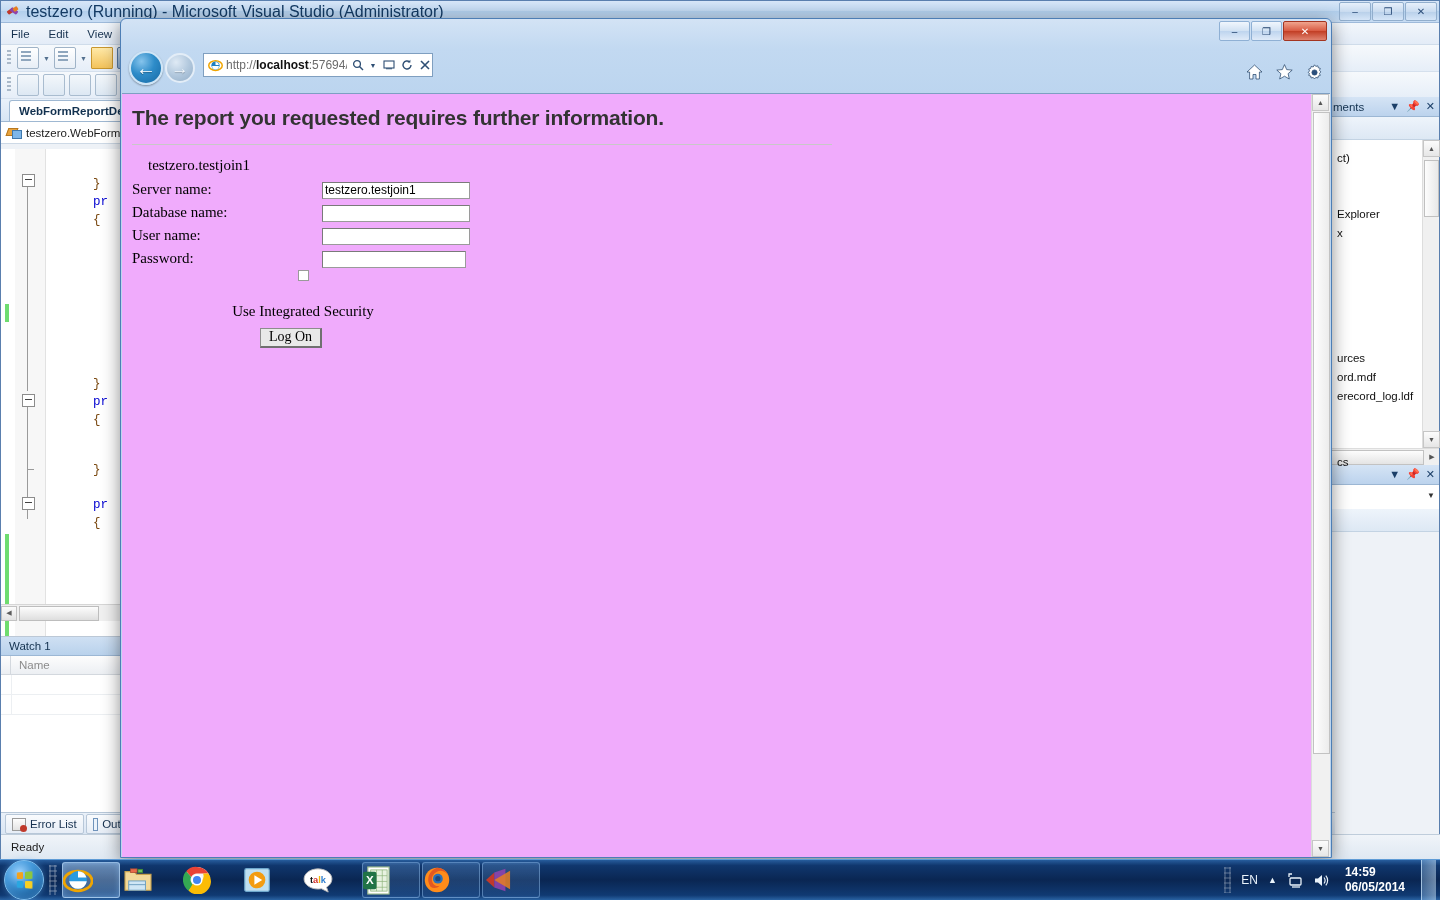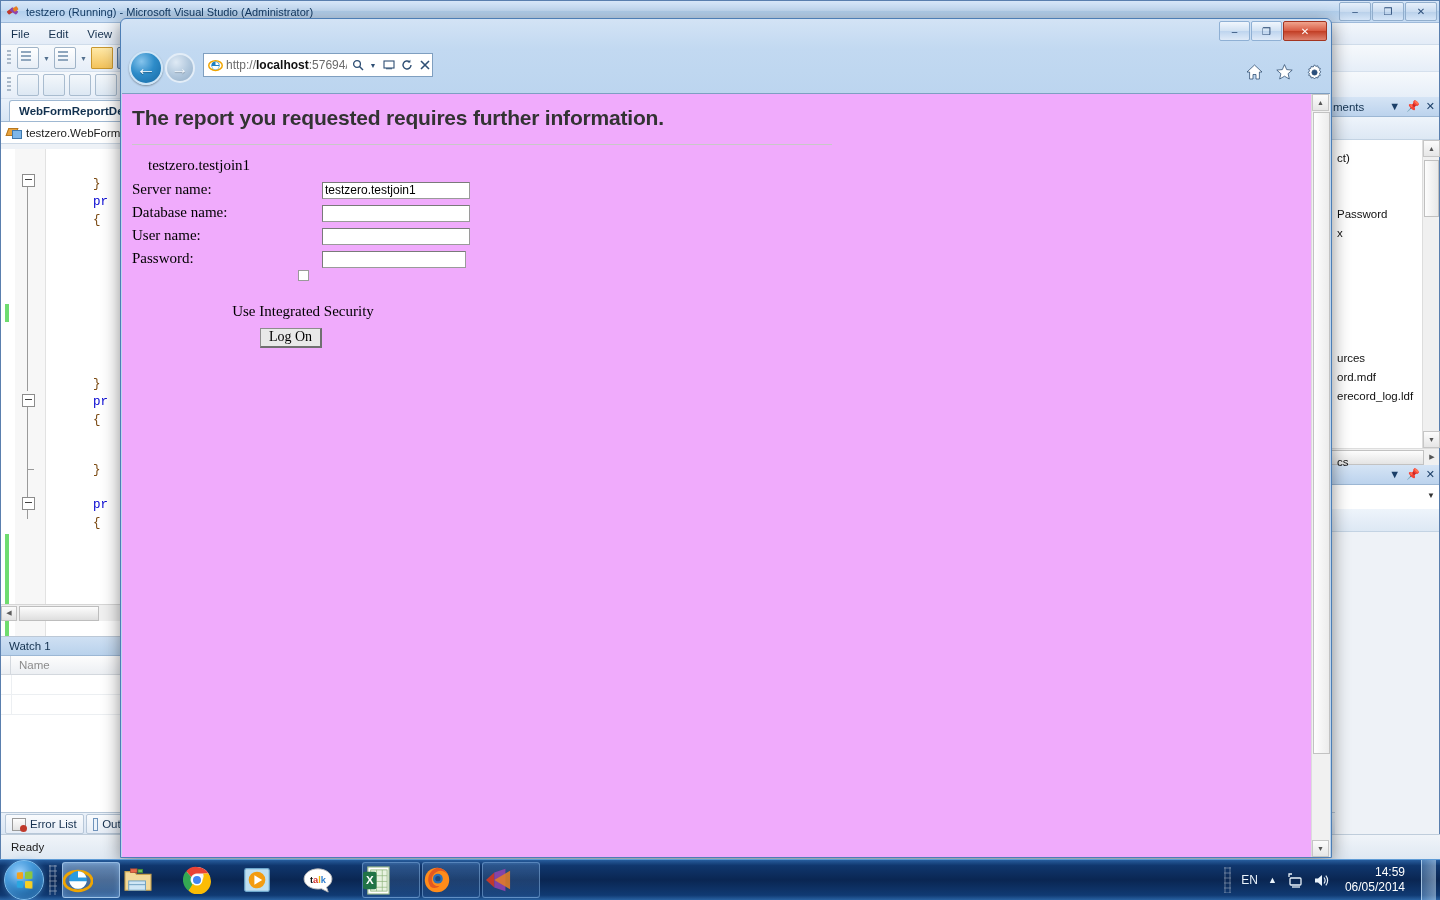--- a/index.html
+++ b/index.html
@@ -33,21 +33,21 @@
   }
   #vs-titlebar {
     height: 21px;
     background: linear-gradient(to bottom, #d7e6f8 0%, #c3daf2 45%, #b2cfec 50%, #c8ddf4 100%);
     border-bottom: 1px solid #9ebada;
     display: flex; align-items: center;
     padding-left: 6px;
     position: relative;
   }
   #vs-title-text {
-    font-size: 11px; color: #133a63; margin-left: 5px; white-space: nowrap;
+    font-size: 16px; color: #133a63; margin-left: 5px; white-space: nowrap;
   }
   .vs-logo {
     width: 14px; height: 13px; position: relative; flex: none;
   }
   .vs-logo span{position:absolute;}
   .vs-logo .a{width:8px;height:4px;background:#c0392b;transform:rotate(-35deg);left:0;top:4px;border-radius:1px;}
   .vs-logo .b{width:8px;height:4px;background:#8e44ad;transform:rotate(35deg);left:3px;top:4px;border-radius:1px;}
   .vs-logo .c{width:5px;height:4px;background:#e67e22;transform:rotate(-35deg);left:6px;top:2px;border-radius:1px;}
 
   #vs-winbtns { position: absolute; right: 2px; top: 1px; display: flex; gap: 1px; }
@@ -347,21 +347,21 @@
   #tray{
     margin-left:auto;display:flex;align-items:center;height:100%;gap:10px;padding-right:4px;
   }
   #tray-grip{
     width:7px;height:26px;
     background:repeating-linear-gradient(to bottom, rgba(255,255,255,.35) 0 2px, transparent 2px 5px),
                repeating-linear-gradient(to right, rgba(255,255,255,.35) 0 2px, transparent 2px 5px);
     background-size:3px 5px,5px 3px;opacity:.5;
   }
   .tray-item{color:#eaf3fb;font-size:12px;display:flex;align-items:center;justify-content:center;}
-  #clock{color:#fff;font-size:12px;line-height:15px;text-align:right;padding:0 6px;}
+  #clock{color:#fff;font-size:12px;line-height:15px;text-align:left;padding:0 6px;font-weight:bold;}
   #show-desktop{width:14px;height:40px;background:linear-gradient(to right, rgba(160,205,245,.35), rgba(210,235,255,.5));border-left:1px solid rgba(200,230,255,.6);}
 </style>
 </head>
 <body>
 
 <div id="desktop"></div>
 
 <div id="vs-window">
 
   <div id="vs-titlebar">
@@ -485,21 +485,21 @@
     <div style="height:368px;display:flex;flex-direction:column;">
       <div class="panel-hdr">
         <span class="ptitle">ments</span>
         <span class="phb">▼</span>
         <span class="phb">📌</span>
         <span class="phb">✕</span>
       </div>
       <div class="panel-toolbar"></div>
       <div class="panel-body" style="flex:1;position:relative;">
         <div class="tree-row" style="position:absolute;top:8px;left:2px;">ct)</div>
-        <div class="tree-row" style="position:absolute;top:64px;left:2px;">Password</div>
+        <div class="tree-row" style="position:absolute;top:64px;left:2px;">Explorer</div>
         <div class="tree-row" style="position:absolute;top:83px;left:2px;">x</div>
         <div class="tree-row" style="position:absolute;top:208px;left:2px;">urces</div>
         <div class="tree-row" style="position:absolute;top:227px;left:2px;">ord.mdf</div>
         <div class="tree-row" style="position:absolute;top:246px;left:2px;">erecord_log.ldf</div>
         <div class="tree-row" style="position:absolute;top:312px;left:2px;">cs</div>
         <div class="panel-vscroll">
           <div class="pv-arrow">▲</div>
           <div style="position:absolute;left:1px;top:20px;width:13px;height:55px;background:linear-gradient(to right,#fdfdfd,#e8e8e8);border:1px solid #c0c0c0;"></div>
           <div class="pv-arrow" style="position:absolute;bottom:0;">▼</div>
         </div>

